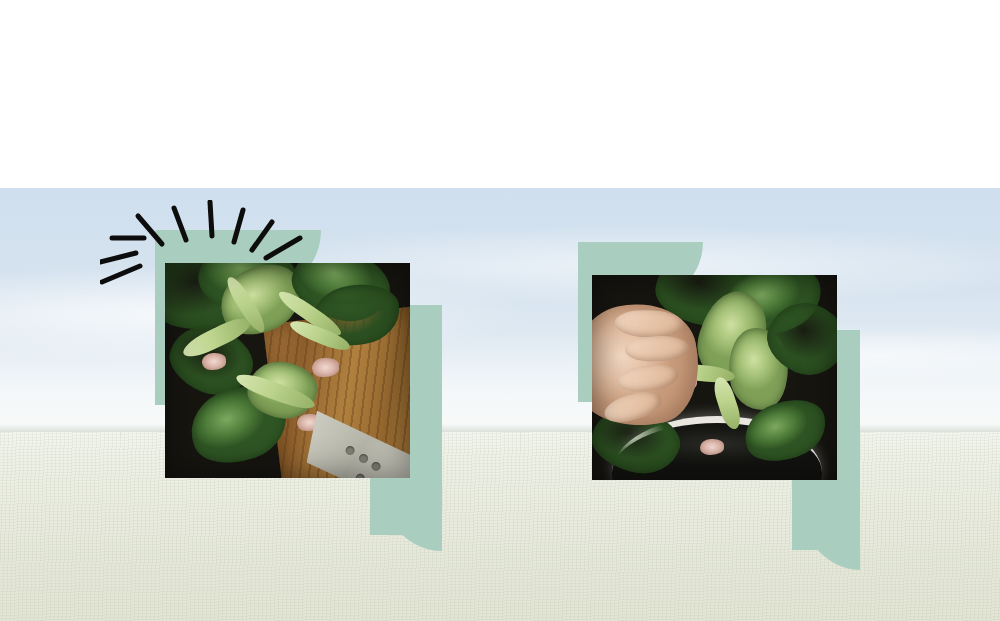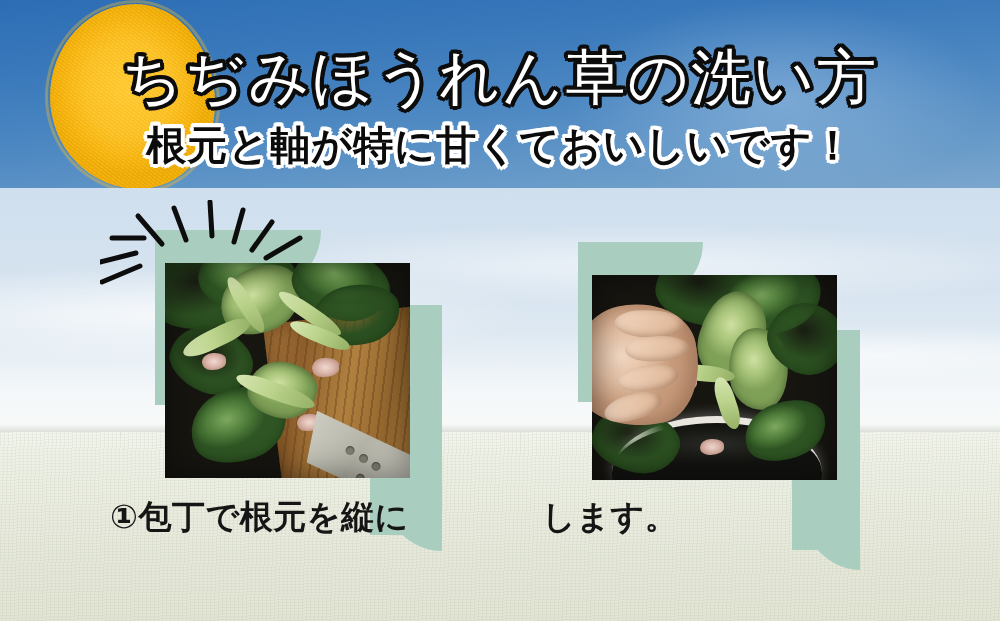--- a/index.html
+++ b/index.html
@@ -234,26 +234,20 @@
 <body>
 
 <div id="stage">
 
   <div class="bg-sky"></div>
   <div class="bg-clouds"></div>
   <div class="bg-haze"></div>
   <div class="bg-horizon"></div>
   <div class="bg-field"></div>
 
-  <div class="header">
-    <div class="header-glow"></div>
-    <div class="blob"></div>
-    <div class="title">ちぢみほうれん草の洗い方</div>
-    <div class="subtitle">根元と軸が特に甘くておいしいです！</div>
-  </div>
 
   <div class="panel" id="panel-1">
 
     <div class="green-a" id="g1a"></div>
     <div id="g1a-curve"></div>
     <div class="green-a" id="g1b"></div>
     <div id="g1b-top"></div>
     <div id="g1b-bot"></div>
 
     <div class="photo" id="photo-1">
@@ -336,20 +330,18 @@
         <span style="left:40%;top:8%;width:54%;height:22%;transform:rotate(14deg);"></span>
         <span style="left:44%;top:30%;width:50%;height:20%;transform:rotate(10deg);"></span>
         <span style="left:34%;top:52%;width:48%;height:20%;transform:rotate(4deg);"></span>
         <span style="left:18%;top:72%;width:46%;height:20%;transform:rotate(-4deg);"></span>
       </div>
       <div class="vign"></div>
     </div>
   </div>
 
   <div class="caption" id="cap-1">
-    <span class="cap-l1">①包丁で根元を縦に</span>
   </div>
 
   <div class="caption" id="cap-2">
-    <span class="cap-l3">します。</span>
   </div>
 
 </div>
 
 </body></html>

